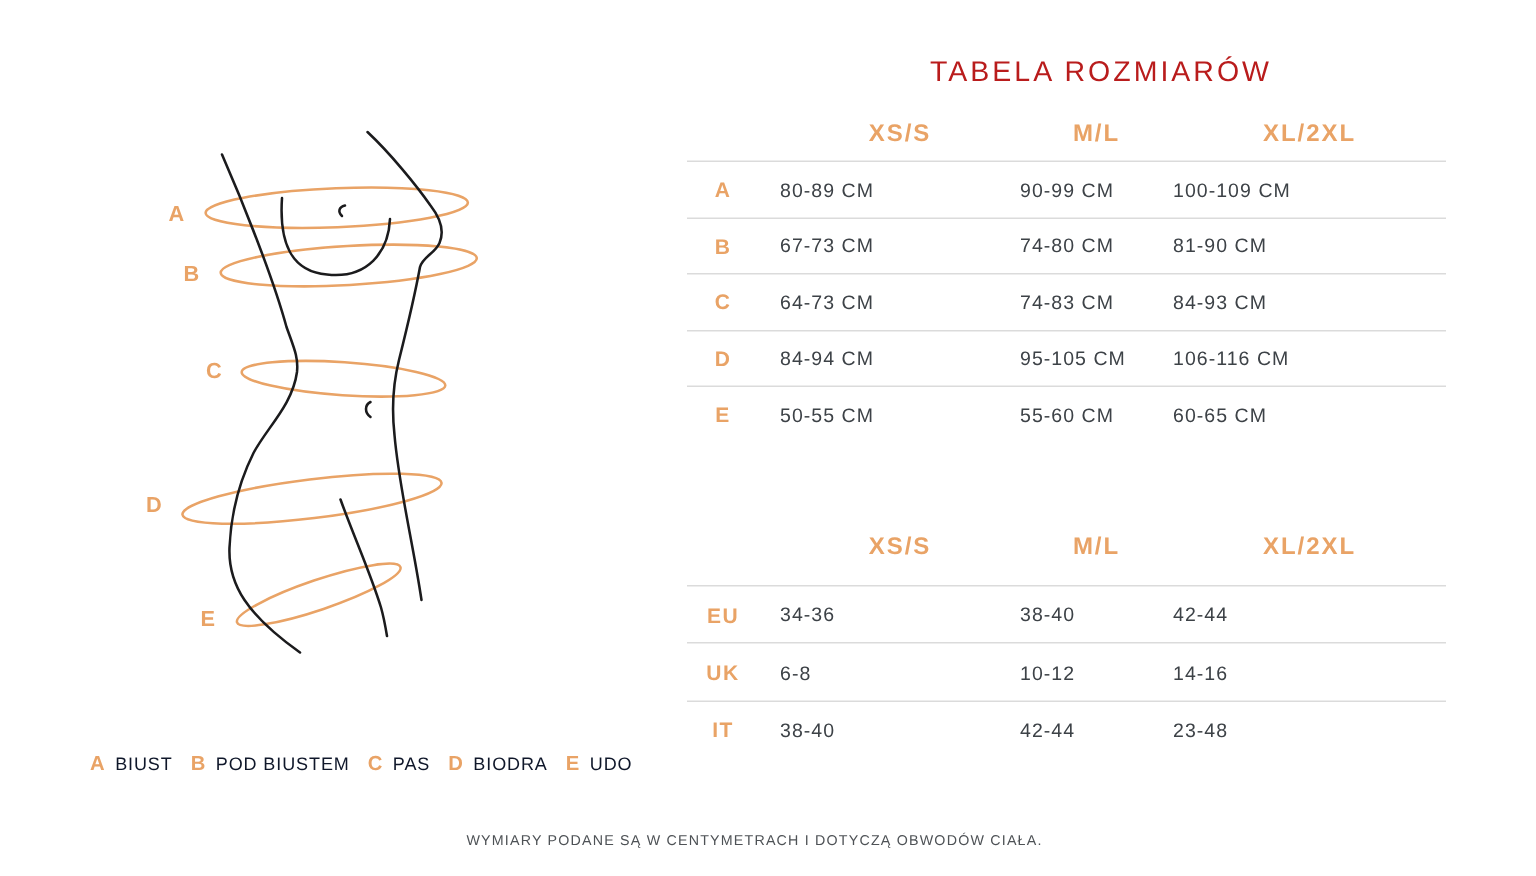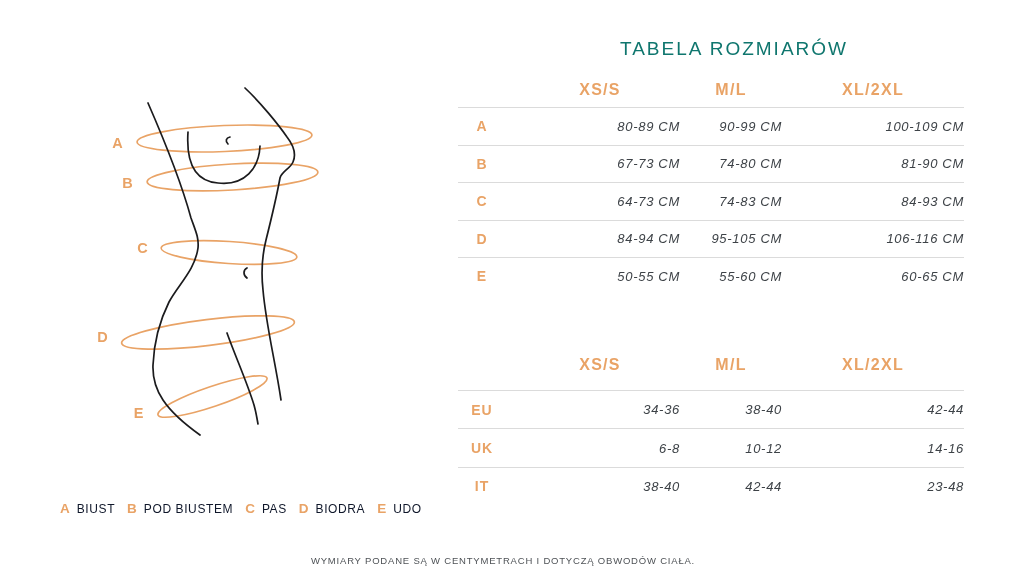--- a/index.html
+++ b/index.html
@@ -12,41 +12,41 @@
   .figure path { fill:none; stroke:#1b1b1d; stroke-width:1.7; stroke-linecap:round; }
   .figure ellipse { fill:none; stroke:#e9a366; stroke-width:1.7; }
   .figure text.marker {
     fill:#e9a366; font-family:"Liberation Sans", sans-serif;
     font-size:14.5px; font-weight:bold; text-anchor:middle; letter-spacing:1px;
   }
   
   .tables { position:absolute; left:458px; top:0; width:506px; height:584px; }
   .tbl-title {
     position:absolute; left:0; width:100%; text-align:center; transform:translateX(23px);
-    font-size:19px; letter-spacing:2px; color:#0f766e; font-weight:400; white-space:nowrap;
+    font-size:19px; letter-spacing:2px; color:#b91c1c; font-weight:400; white-space:nowrap;
   }
   .t1 { top:38px; }
   .t2 { top:312px; }
   .grid4 { display:grid; grid-template-columns:62px 160px 102px 182px; width:506px; }
   .thead { position:absolute; left:0; height:22px; line-height:22px; }
   .h1 { top:79px; } .h2 { top:354px; }
   .thead .col {
     text-align:center; color:#e9a366; font-size:16px; font-weight:bold; letter-spacing:1.3px;
   }
   .rows { position:absolute; left:0; width:506px; }
   .rows1 { top:107px; } .rows2 { top:390px; }
   .trow { align-items:center; border-top:1px solid #dbdbdb; }
   .rows1 .trow { height:36.5px; }
   .rows2 .trow { height:37.4px; }
   .cell { white-space:nowrap; }
   .cell.lbl {
     text-align:center; padding-right:14px; color:#e9a366;
     font-size:14px; font-weight:bold; letter-spacing:1px;
   }
-  .cell.val { text-align:right; color:#3d4247; font-size:13px; letter-spacing:0.7px;font-style:italic; }
+  .cell.val { text-align:left; color:#3d4247; font-size:13px; letter-spacing:0.7px; }
   
   .legend { position:absolute; left:60px; top:501px; display:flex; gap:12px; align-items:baseline; }
   .leg-item { display:flex; gap:7px; align-items:baseline; }
   .leg-letter { color:#e9a366; font-weight:bold; font-size:13.5px; }
   .leg-label { color:#0f172a; font-size:12px; letter-spacing:0.6px; white-space:nowrap; }
   
   .footer {
     position:absolute; left:0; right:0; top:555px; text-align:center; transform:translateX(-9px);
     font-size:9.5px; letter-spacing:0.8px; color:#4e5256;
   }

